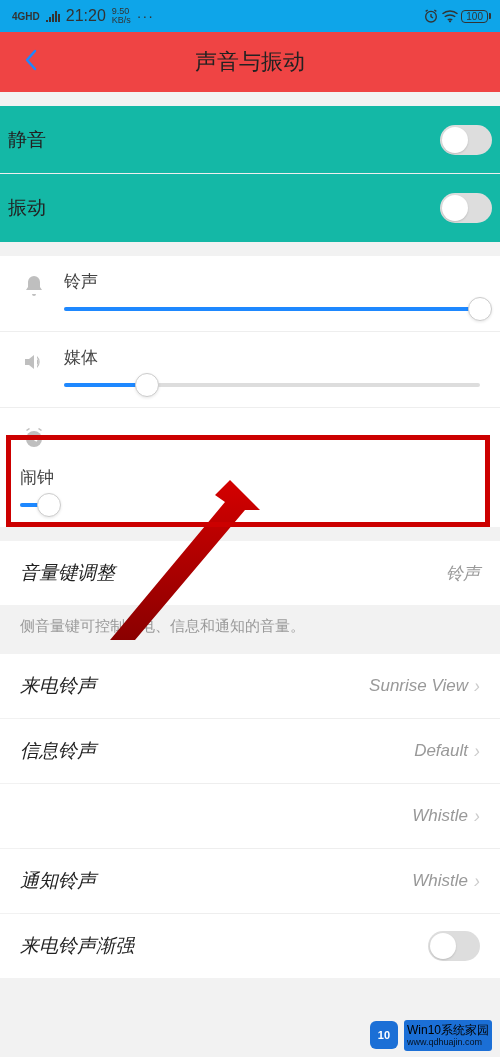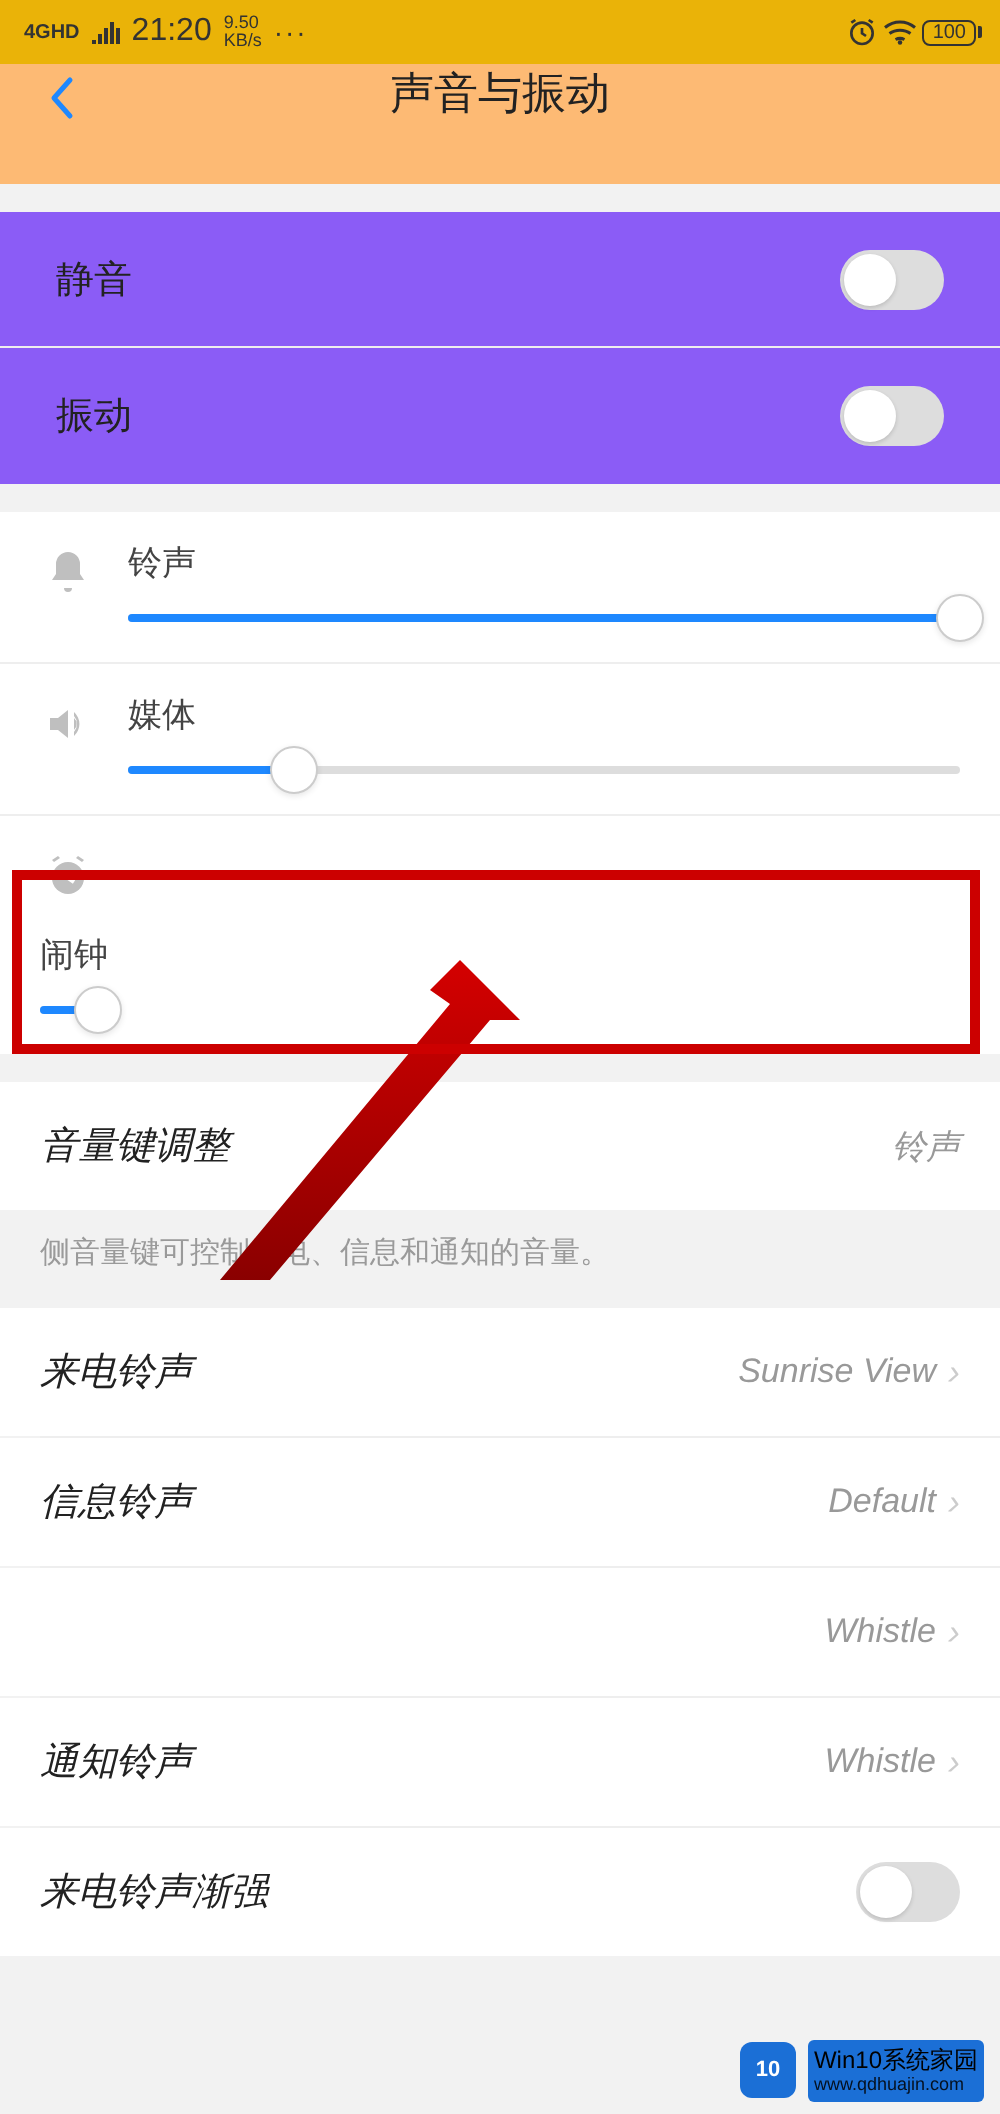--- a/index.html
+++ b/index.html
@@ -7,21 +7,21 @@
       width: 500px;
       height: 1057px;
       background: #f2f2f2;
       font-family: -apple-system, "Helvetica Neue", Arial, sans-serif;
       color: #333;
       overflow: hidden;
       position: relative;
     }
     .status-bar {
       height: 32px;
-      background: #eab308;
+      background: #0ea5e9;
       display: flex;
       align-items: center;
       padding: 0 12px;
       font-size: 13px;
       color: #333;
     }
     .status-left { display: flex; align-items: center; gap: 6px; }
     .status-right { margin-left: auto; display: flex; align-items: center; gap: 2px; }
     .net-label { font-size: 10px; font-weight: 600; }
     .time { font-size: 16px; font-weight: 500; }
@@ -38,37 +38,38 @@
       content: '';
       position: absolute;
       right: -4px; top: 50%;
       transform: translateY(-50%);
       width: 2px; height: 6px;
       background: #333;
       border-radius: 0 1px 1px 0;
     }
     .nav-header {
       height: 60px;
-      background: #fdba74;
-      display: flex;
+      background: #ef4444;
+      display: flex;
+      align-items: center;
       padding: 0 16px;
       position: relative;
     }
     .back-btn { color: #1e88ff; font-size: 26px; font-weight: 300; padding: 4px 8px; }
     .page-title {
       position: absolute;
       left: 50%; transform: translateX(-50%);
       font-size: 22px; font-weight: 500; color: #222;
     }
     .section-gap { height: 14px; }
     .row {
-      background: #8b5cf6;
-      display: flex;
-      align-items: center;
-      padding: 0 28px;
+      background: #14b8a6;
+      display: flex;
+      align-items: center;
+      padding: 0 8px;
       border-bottom: 1px solid #eee;
     }
     .row.h68 { height: 68px; }
     .row-label { font-size: 19px; color: #222; }
     .spacer { flex: 1; }
     .toggle {
       width: 52px; height: 30px;
       background: #ddd;
       border-radius: 15px;
       position: relative;

